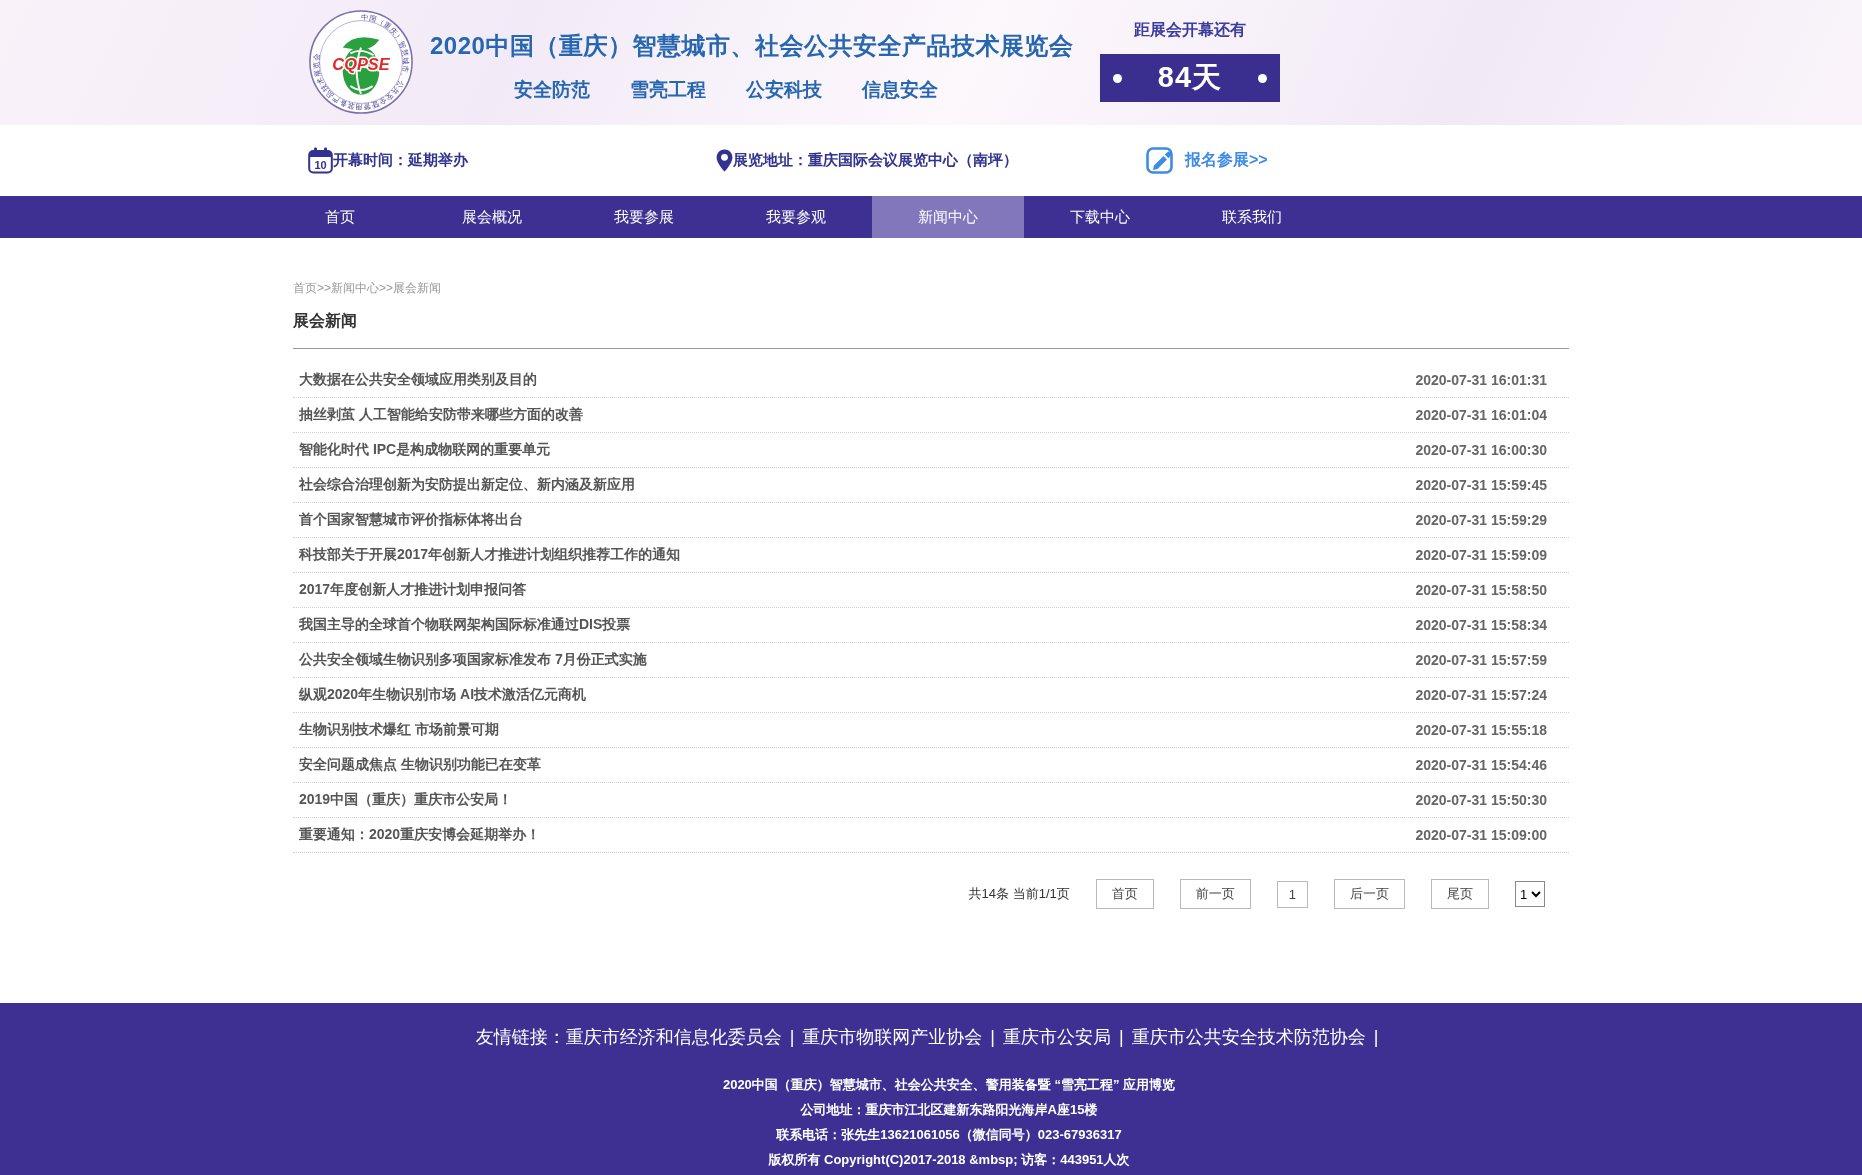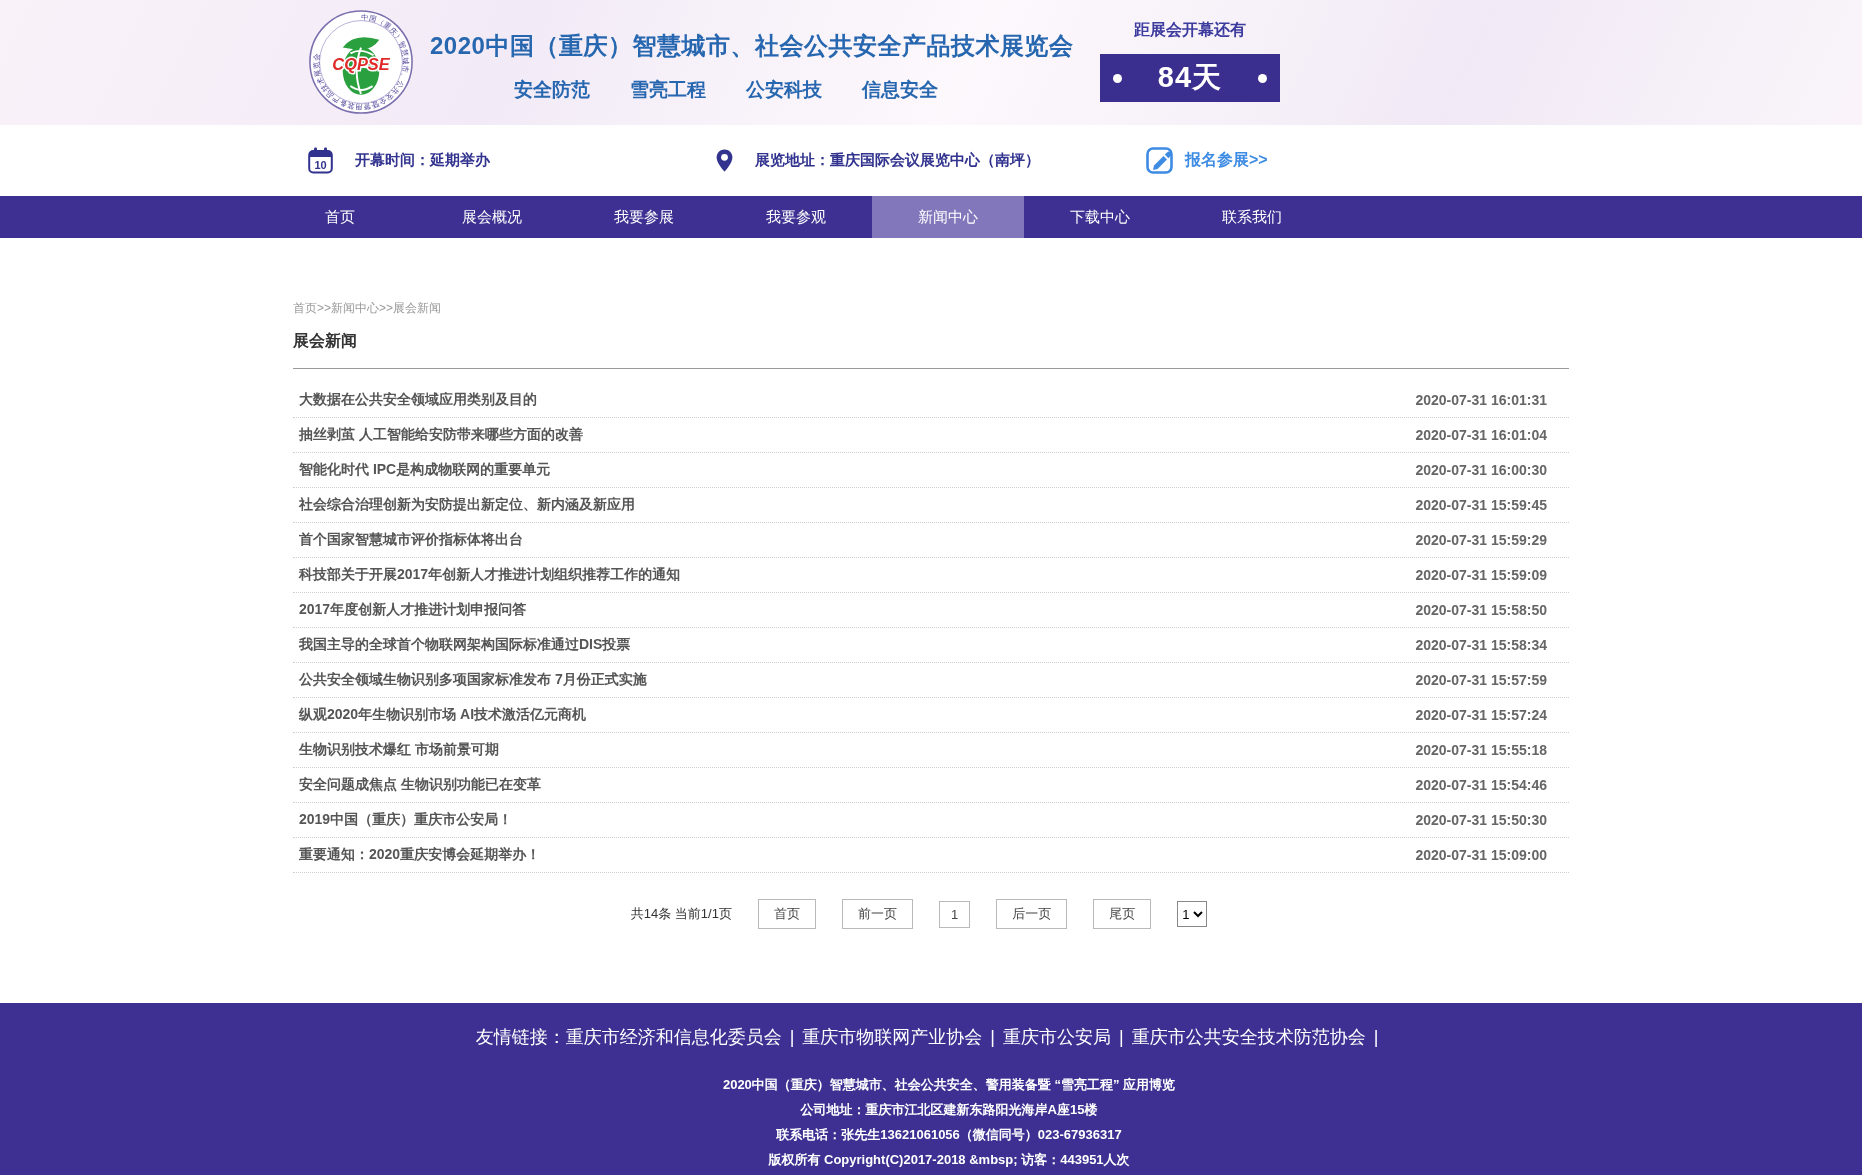--- a/index.html
+++ b/index.html
@@ -16,44 +16,44 @@
     font-size:19px; font-weight:bold; color:#2767b0; }
   .countdown { position:absolute; left:1100px; top:20px; width:180px; text-align:center; }
   .countdown-label { font-size:16px; font-weight:bold; color:#3c3b9e;text-align:center; }
   .countdown-box { margin-top:13px; height:48px; background:#3a2e8e; display:flex;
     align-items:center; justify-content:space-between; padding:0 13px; }
   .countdown-box .dot { width:9px; height:9px; border-radius:50%; background:#fff; }
   .countdown-value { color:#fff; font-size:29px; font-weight:bold; letter-spacing:1px; }
 
   
   .infobar { position:relative; height:71px; background:#fff; }
-  .info-group { position:absolute; top:0; height:100%; display:flex; align-items:center; gap:22px; }
+  .info-group { position:absolute; top:0; height:100%; display:flex; align-items:center; }
   .info-text { font-size:15px; font-weight:bold; color:#31338f; }
   .g1 { left:308px; } .g2 { left:716px; } .g3 { left:1146px; gap:12px; cursor:pointer; }
   .register-text { font-size:16px; font-weight:bold; color:#3e8be4; text-decoration:none; }
   .icon { display:inline-flex; align-items:center; }
 
   
   .navbar { height:42px; background:#3d3092; }
   .nav-inner { margin-left:264px; width:1064px; display:flex; height:100%; }
   .nav-item { width:152px; text-align:center; line-height:42px; color:#fff; font-size:15px; cursor:pointer; }
   .nav-item.active { background:#8277bb; }
 
   
-  .main { height:765px; padding-top:62px; }
+  .main { height:765px; padding-top:42px; }
   .container { width:1276px; margin-left:293px; }
   .breadcrumb { font-size:12px; color:#999; }
   .section-title { margin-top:14px; font-size:16px; font-weight:bold; color:#333; }
   .title-divider { margin-top:16px; border-top:1px solid #9a9a9a; }
   .news-list { list-style:none; margin-top:14px; }
   .news-row { height:35px; display:flex; align-items:center; justify-content:space-between;
     border-bottom:1px dotted #cfcfcf; }
   .news-title { font-size:14px; font-weight:bold; color:#565656; text-decoration:none; padding-left:6px; cursor:pointer; }
   .news-time { font-size:14px; font-weight:bold; color:#666; padding-right:22px; }
-  .pagination { margin-top:26px; display:flex; justify-content:center; align-items:center;
+  .pagination { margin-top:26px; display:flex; justify-content:flex-end; align-items:center;
     gap:26px; padding-right:24px; }
   .pg-summary { font-size:13px; color:#333; }
   .pg-btn { border:1px solid #b9b9b9; background:#fff; padding:5px 15px; font-size:13px; color:#444;
     font-family:inherit; cursor:pointer; }
   .pg-btn.num { padding:5px 11px; }
   .pg-select { height:26px; font-size:13px; border:1px solid #888; background:#fff; font-family:inherit; }
 
   
   .site-footer { height:172px; background:#3d3092; color:#fff; text-align:center; padding-top:22px; }
   .friend-links { font-size:18px; font-weight:normal; margin-bottom:28px; }

